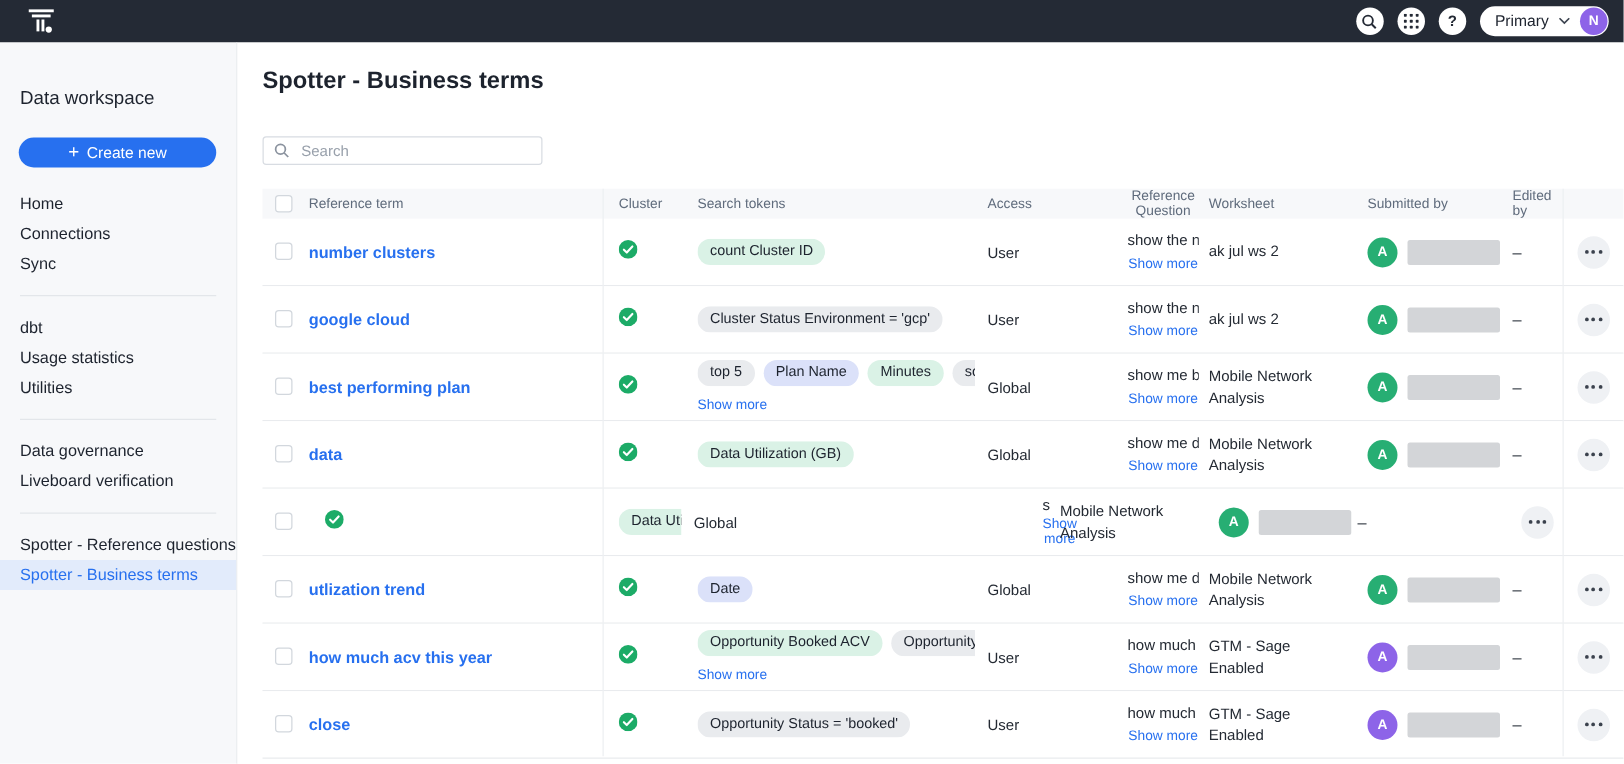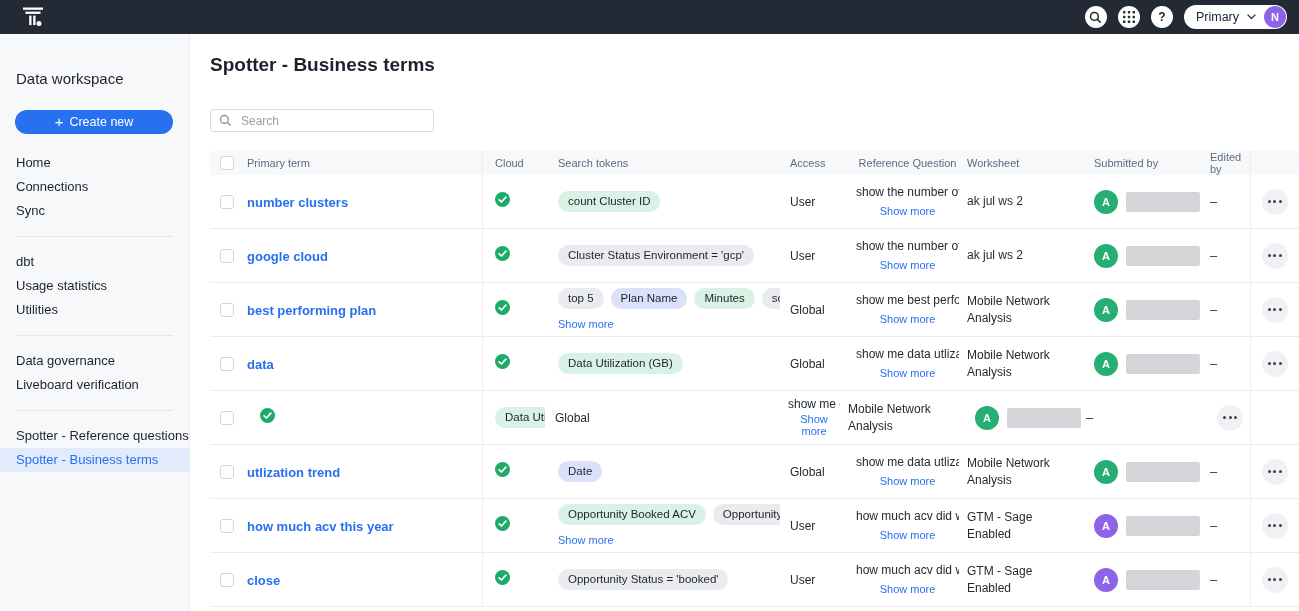--- a/index.html
+++ b/index.html
@@ -87,21 +87,21 @@
   .vsep.sep2 { left:1040px; }
 
   .col-check { padding-left:10px; }
   .cb {
     display:inline-block; width:14px; height:14px; border:1px solid #d2d7dd;
     border-radius:3px; background:#fff; cursor:pointer; vertical-align:middle;
   }
   .col-rating { padding-left:13px; }
   .col-tokens { padding-left:13px; overflow:hidden; }
   .col-access { padding-left:10px; font-size:12px; color:#242a33; }
-  .col-question { padding:0 8px; text-align:center; }
+  .col-question { padding:0 8px; text-align:center;margin-left:46px; }
   .col-worksheet { padding-right:10px; font-size:12px; color:#242a33; line-height:1.35; }
   .col-sub { padding-left:8px; display:flex; align-items:center; gap:8px; }
   .col-edited { font-size:13px; color:#2b323c; }
   .col-actions { display:flex; justify-content:center; }
 
   .term-link { font-size:13px; font-weight:700; color:var(--accent,#2770ef); cursor:pointer; white-space:nowrap; }
   .vcheck { display:inline-flex; }
 
   .tok-line { display:flex; gap:7px; white-space:nowrap; overflow:hidden; }
   .token {
@@ -219,22 +219,22 @@
           <circle cx="5.4" cy="5.4" r="3.9"></circle>
             <line x1="8.4" y1="8.4" x2="11.6" y2="11.6"></line>
         </svg>
       </span>
       <input type="text" placeholder="Search" style="">
     </div>
 
     <div class="table">
       <div class="grid-row thead">
         <div class="col-check"><span class="cb"></span></div>
-        <div class="col-term">Primary term</div>
-        <div class="col-rating">Cloud</div>
+        <div class="col-term">Reference term</div>
+        <div class="col-rating">Cluster</div>
         <div class="col-tokens">Search tokens</div>
         <div class="col-access" style="font-size:11px;color:var(--text_muted,#5f6b7c)">Access</div>
         <div class="col-question">Reference Question</div>
         <div class="col-worksheet" style="font-size:11px;color:var(--text_muted,#5f6b7c)">Worksheet</div>
         <div class="col-sub">Submitted by</div>
         <div class="col-edited" style="font-size:11px;color:var(--text_muted,#5f6b7c)">Edited by</div>
         <div class="col-actions"></div>
       </div>
       <div id="tbody">
   <div class="grid-row row">

